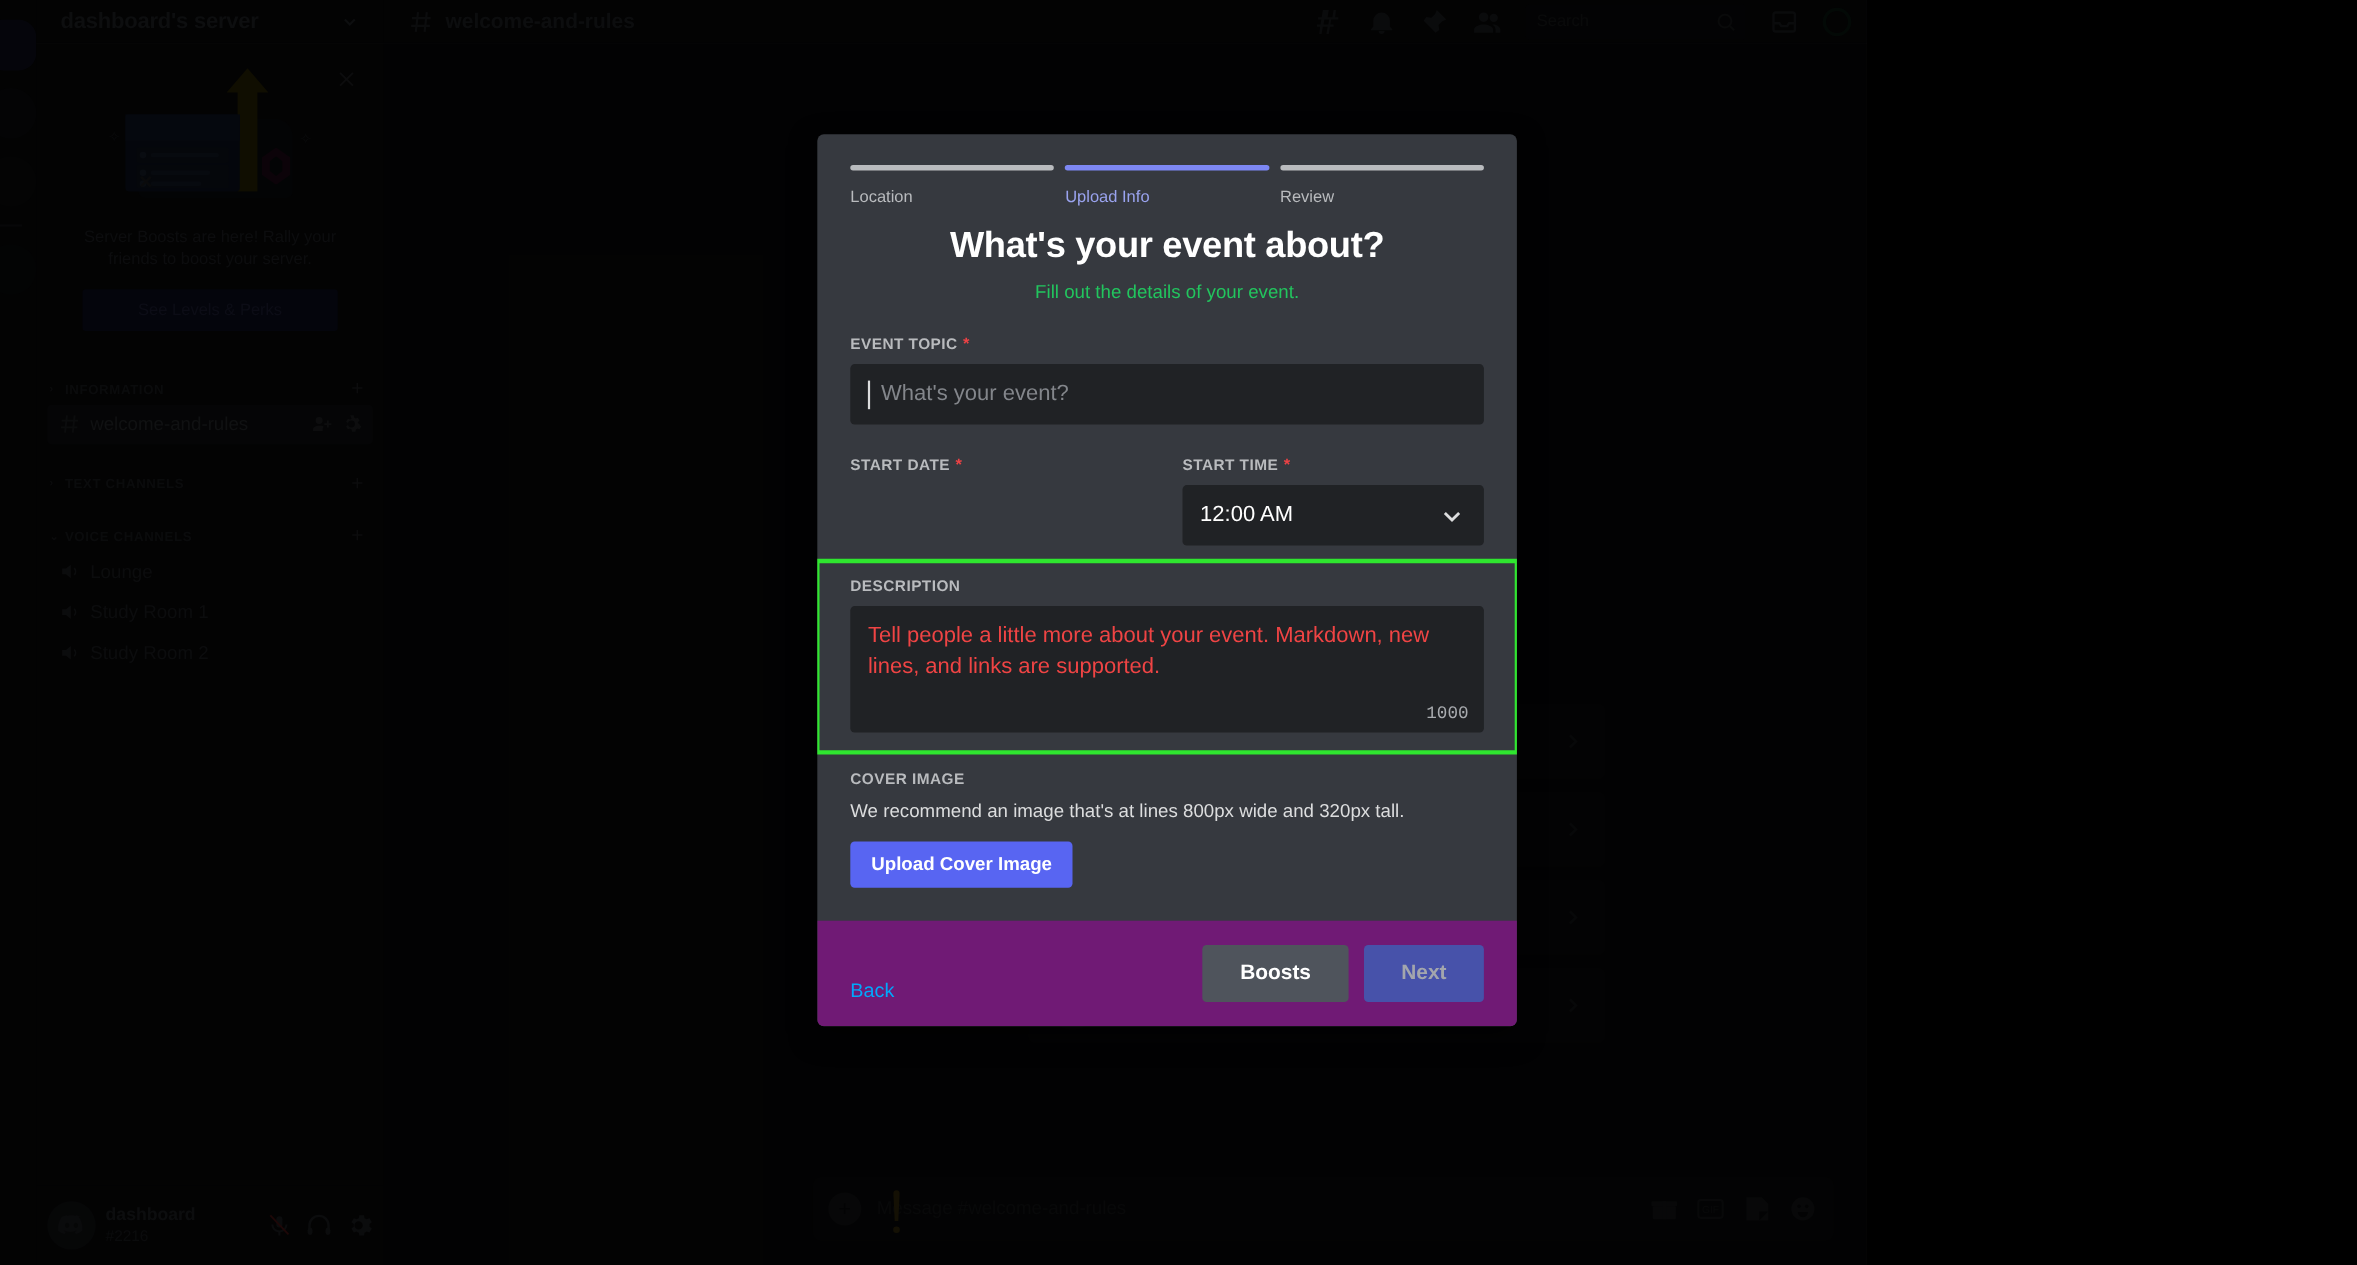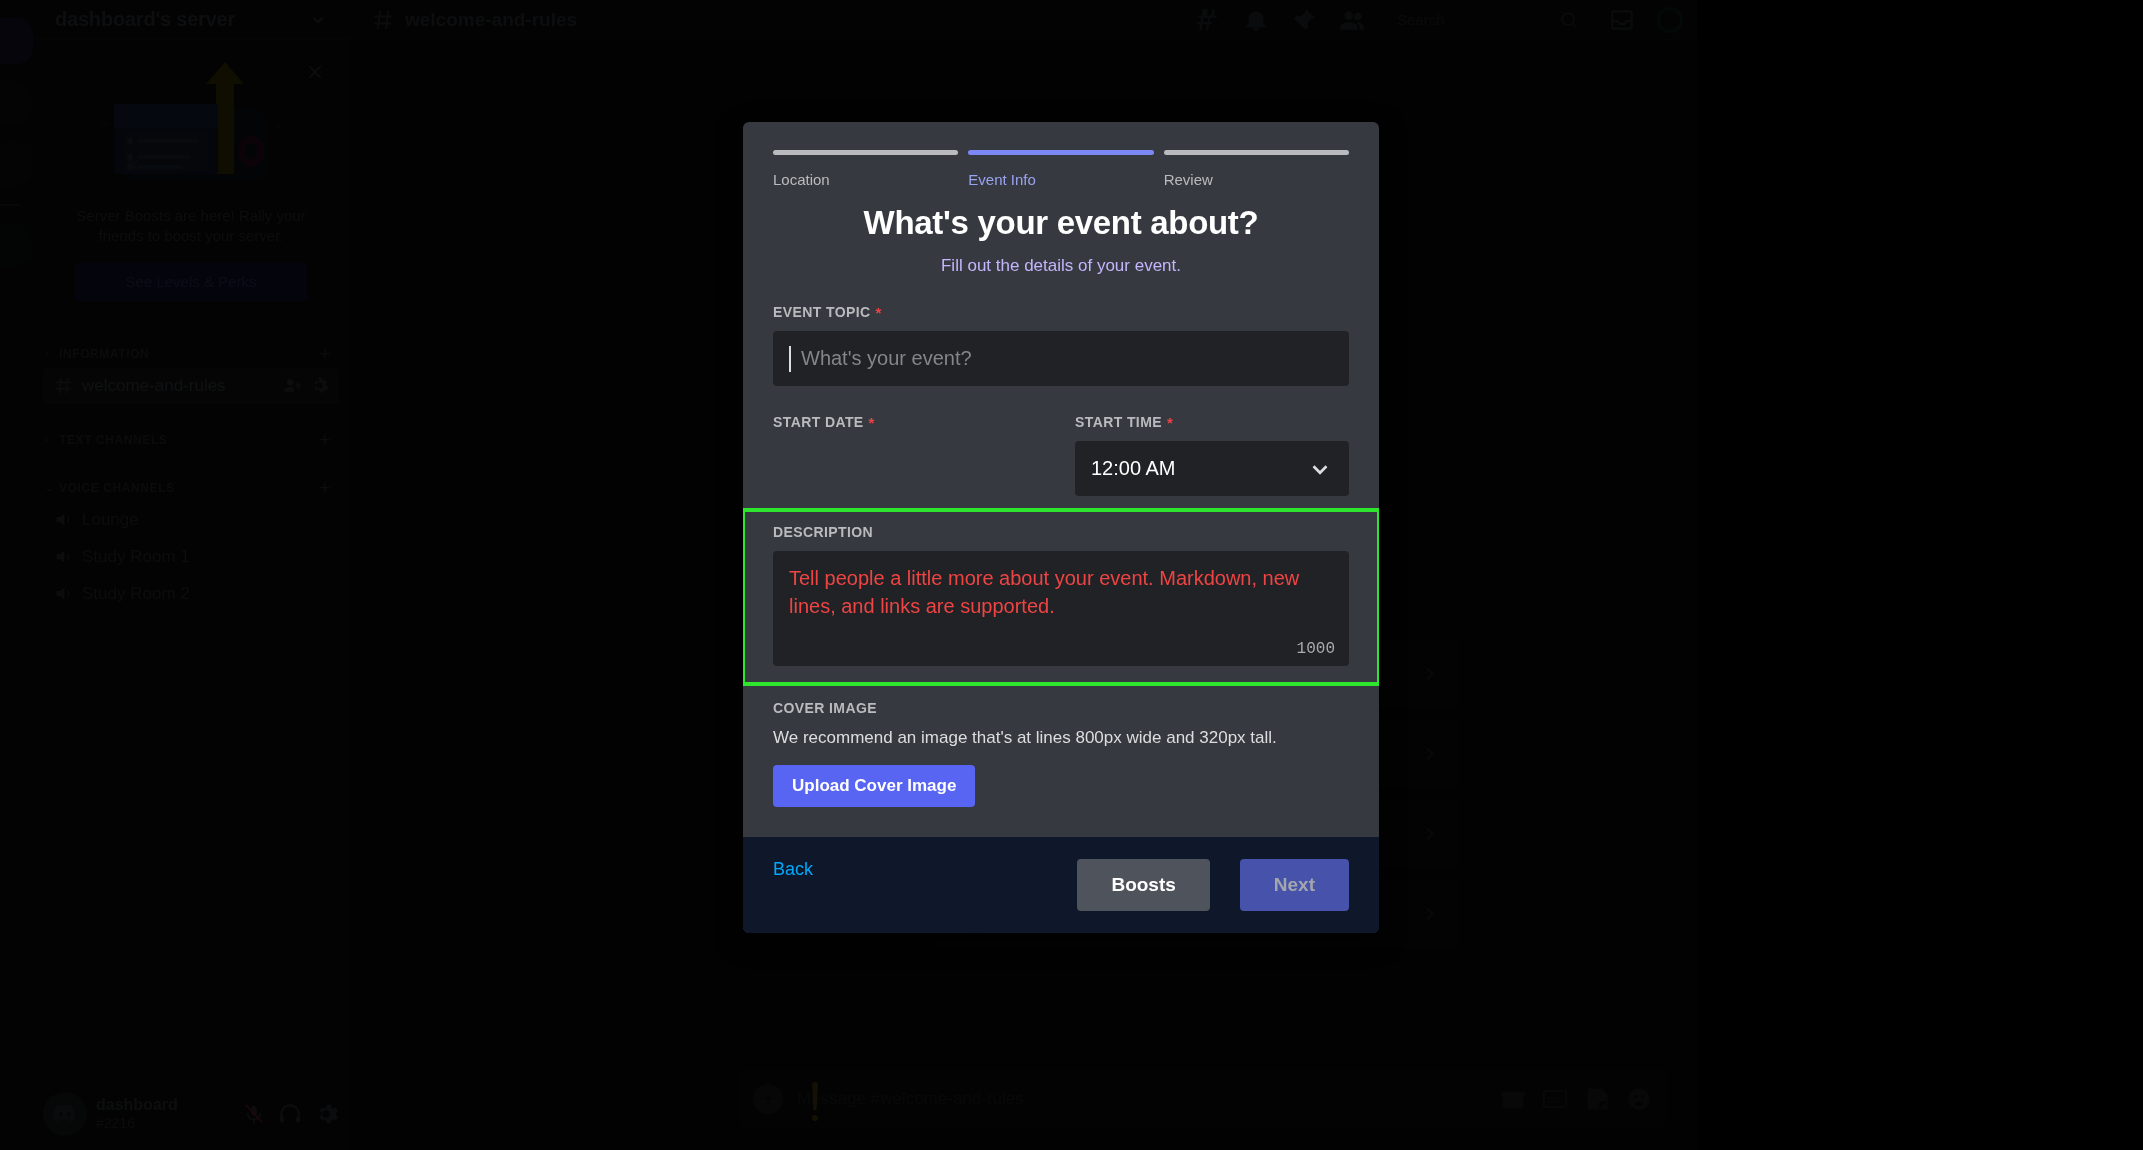--- a/index.html
+++ b/index.html
@@ -147,21 +147,21 @@
   }
   .modal-body { padding: 28px 30px 0 30px; }
   .steps { display:flex; gap: 10px; }
   .step { flex: 1; }
   .step .bar { height: 5px; border-radius: 3px; background: #b9bbbe; }
   .step.active .bar { background: #7d87f3; }
   .step .lbl { margin-top: 16px; font-size: 15px; color: #b9bbbe; }
   .step.active .lbl { color: #9aa3ef; }
 
   .m-title { margin-top: 16px; text-align:center; font-size: 33px; font-weight: 700; color: #ffffff; letter-spacing: -.3px; }
-  .m-sub { margin-top: 14px; text-align:center; font-size: 17px; color: #c4b5fd; }
+  .m-sub { margin-top: 14px; text-align:center; font-size: 17px; color: #22c55e; }
 
   .field { margin-top: 28px; }
   .flabel { font-size: 14px; font-weight: 700; color: #b9bbbe; letter-spacing: .4px; text-transform: uppercase; display:flex; align-items:center; gap:5px; }
   .req { color: #ed4245; font-size: 15px; line-height: 1; }
   .input {
     margin-top: 11px; height: 55px; background: #202225; border-radius: 4px;
     display:flex; align-items:center; padding: 0 16px; gap: 10px;
     font-size: 20px; color: #ffffff;
   }
   .input .ph { color: #83868b; }
@@ -184,21 +184,21 @@
 
   .cover { margin-top: 34px; padding-bottom: 30px; }
   .cover-note { margin-top: 12px; font-size: 17px; color: #dcddde; }
   .upload-btn {
     margin-top: 17px; display:inline-flex; align-items:center; justify-content:center;
     height: 42px; padding: 0 19px; background: #5865f2; border-radius: 4px;
     color: #fff; font-size: 17px; font-weight: 600;
   }
 
   .modal-footer {
-    background: #0f172a; padding: 22px 30px; display:flex; align-items:flex-start; gap: 30px;
+    background: #701a75; padding: 22px 30px; display:flex; align-items:flex-end; gap: 14px;
   }
   .back-link { font-size: 18px; color: #00a8fc; }
   .btn { height: 52px; padding: 0 34px; border-radius: 4px; display:flex; align-items:center; justify-content:center; font-size: 19px; font-weight: 600; }
   .btn-cancel { margin-left:auto; background: #4f545c; color: #ffffff; }
   .btn-next { background: #4752aa; color: #a3a6ad; }
 </style>
 </head>
 <body>
 
 <div id="app">
@@ -454,21 +454,21 @@
   <div class="modal">
     <div class="modal-body">
 
       <div class="steps">
         <div class="step">
           <div class="bar"></div>
           <div class="lbl">Location</div>
         </div>
         <div class="step active">
           <div class="bar"></div>
-          <div class="lbl">Event Info</div>
+          <div class="lbl">Upload Info</div>
         </div>
         <div class="step">
           <div class="bar"></div>
           <div class="lbl">Review</div>
         </div>
       </div>
 
       <div class="m-title">What's your event about?</div>
       <div class="m-sub">Fill out the details of your event.</div>
 

